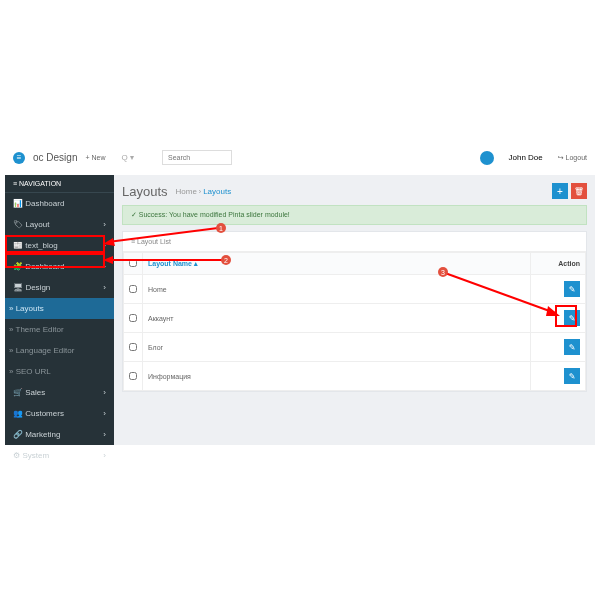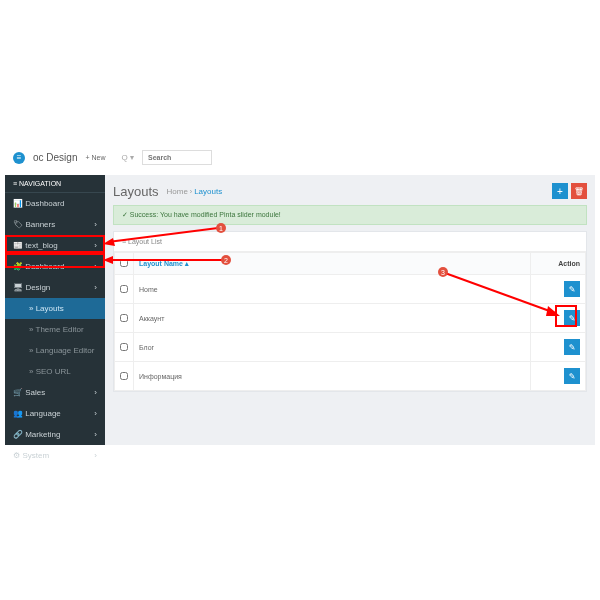--- a/index.html
+++ b/index.html
@@ -2,29 +2,29 @@
 <html><head>
 <meta charset="utf-8">
 <style>
 *{margin:0;padding:0;box-sizing:border-box;font-family:Arial,sans-serif;font-size:8px;}
 body{background:#fff;width:600px;height:600px;position:relative;}
 .wrap{position:absolute;top:140px;left:5px;width:590px;height:305px;background:#f5f6f8;}
 .top{height:35px;background:#fff;display:flex;align-items:center;padding:0 8px;gap:8px;}
 .logo{width:12px;height:12px;background:#1e91cf;border-radius:50%;display:inline-flex;align-items:center;justify-content:center;color:#fff;font-weight:bold;}
 .brand{color:#555;font-size:10px;}
 .newbtn{color:#666;font-size:7px;}
-.srch{border:1px solid #ddd;padding:3px 5px;width:70px;font-size:7px;font-weight:bold;}
+.srch{border:1px solid #ddd;padding:3px 5px;width:70px;font-size:7px;margin-left:20px;}
 .usr{margin-left:auto;display:flex;align-items:center;gap:15px;}
 .av{width:14px;height:14px;background:#1e91cf;border-radius:50%;}
 .logout{color:#666;font-size:7px;}
 .body{display:flex;height:270px;}
-.side{width:100px;background:#263238;color:#a6b1b7;}
+.side{width:109px;background:#263238;color:#a6b1b7;}
 .side .hdr{padding:5px 8px;color:#fff;font-size:7px;border-bottom:1px solid #37474f;}
 .side a{display:flex;align-items:center;justify-content:space-between;padding:6px 8px;color:#c9d1d5;font-size:7px;text-decoration:none;}
-.side a.sub{padding-left:24px;color:#8a9499;}
+.side a.sub{padding-left:4px;color:#8a9499;}
 .side a.designA{background:#263238;gap:9px;}
 .side a.layoutsA{background:#1e6a97;color:#cde6f5;}
 .main{flex:1;background:#eef0f3;padding:8px;overflow:hidden;}
 .pgtitle{display:flex;align-items:center;gap:8px;margin-bottom:6px;}
 .pgtitle h1{color:#666;font-weight:300;font-size:13px;}
 .bc{color:#999;font-size:7px;}
 .bc .act{color:#1e91cf;}
 .pgtitle .btns{margin-left:auto;display:flex;gap:3px;}
 .btn-b{width:16px;height:16px;background:#1e91cf;color:#fff;display:flex;align-items:center;justify-content:center;font-size:10px;}
 .btn-r{width:16px;height:16px;background:#e3503e;color:#fff;display:flex;align-items:center;justify-content:center;font-size:8px;}
@@ -49,29 +49,34 @@
 </head>
 <body>
 
 <div class="wrap">
   <div class="top">
     <span class="logo">≡</span>
     <span class="brand">oc Design</span>
     <span class="newbtn">+ New</span>
     <span style="margin-left:8px;color:#aaa;">Q ▾</span>
     <input class="srch" placeholder="Search" style="">
+    <div class="usr">
+      <span class="av"></span>
+      <span>John Doe</span>
+      <span class="logout">↪ Logout</span>
+    </div>
   </div>
   <div class="body">
     <div class="side">
       <div class="hdr">≡ NAVIGATION</div>
       <a>
           <span><span>📊</span> <span>Dashboard</span></span>
         </a>
       <a>
-          <span><span>🏷</span> <span>Banners</span></span>
+          <span><span>🏷</span> <span>Layout</span></span>
           <span>›</span>
         </a>
       <a>
           <span><span>📰</span> <span>text_blog</span></span>
           <span>›</span>
         </a>
       <a>
           <span><span>🧩</span> <span>Dashboard</span></span>
           <span>›</span>
         </a>
@@ -89,21 +94,21 @@
           <span>» <span>Language Editor</span></span>
         </a>
       <a class="sub">
           <span>» <span>SEO URL</span></span>
         </a>
       <a>
           <span><span>🛒</span> <span>Sales</span></span>
           <span>›</span>
         </a>
       <a>
-          <span><span>👥</span> <span>Language</span></span>
+          <span><span>👥</span> <span>Customers</span></span>
           <span>›</span>
         </a>
       <a>
           <span><span>🔗</span> <span>Marketing</span></span>
           <span>›</span>
         </a>
       <a>
           <span><span>⚙</span> <span>System</span></span>
           <span>›</span>
         </a>

